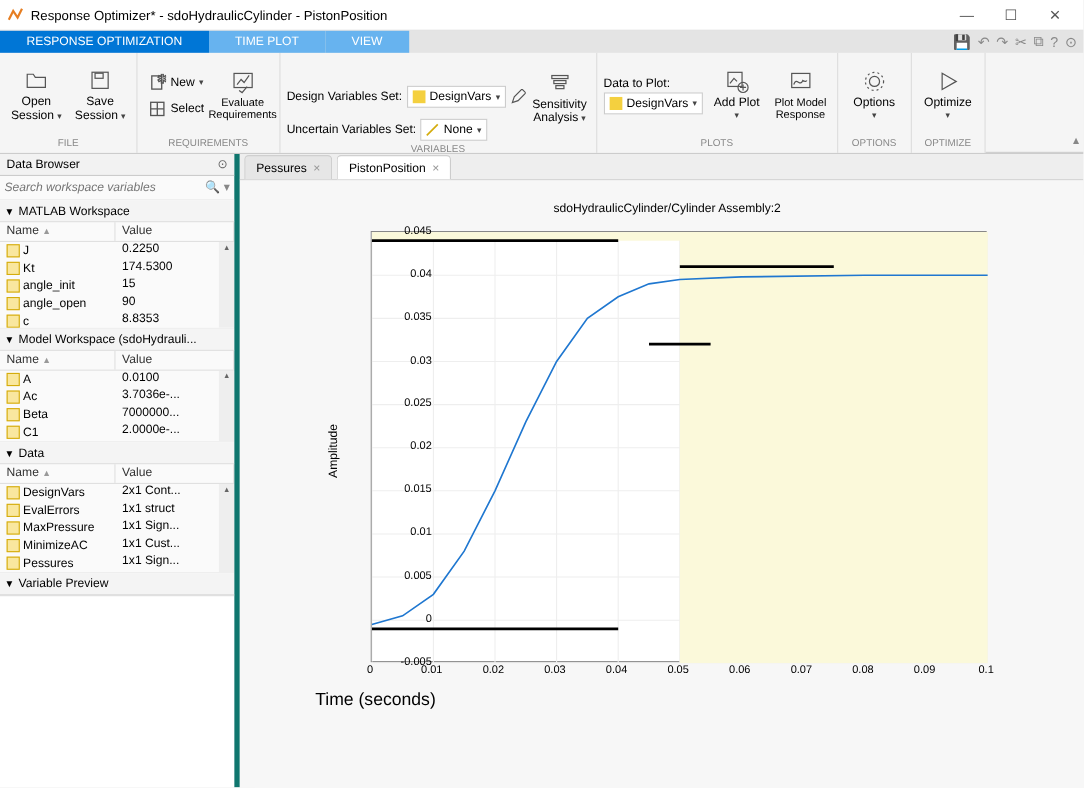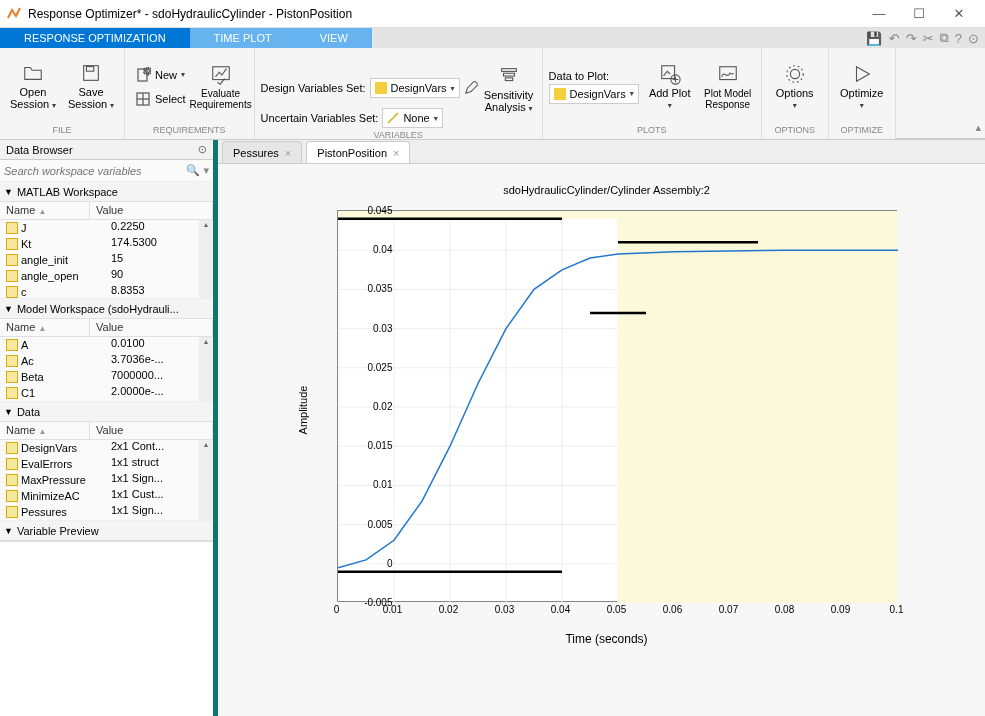--- a/index.html
+++ b/index.html
@@ -42,21 +42,21 @@
 .panelhead { height: 20px; background: #f2f2f2; border-bottom: 1px solid #ccc; display: flex; align-items: center; padding: 0 6px; font-size: 11px; }
 .panelhead .flex { flex: 1; }
 .panelhead .hbtn { font-size: 11px; color: #666; }
 .searchbox { height: 22px; display: flex; align-items: center; padding: 0 4px; border-bottom: 1px solid #eee; }
 .searchbox input { flex: 1; border: none; background: transparent; font-style: italic; color: #888; outline: none; font-size: 11px; }
 .sect { border-bottom: 1px solid #eee; }
 .secthead { height: 20px; background: #f4f4f4; display: flex; align-items: center; padding: 0 4px; font-size: 11px; border-bottom: 1px solid #e0e0e0; }
 .secthead .caret { font-size: 9px; margin-right: 4px; }
 .tblhead { display: flex; border-bottom: 1px solid #e0e0e0; height: 18px; }
 .tblhead div { padding: 2px 6px; font-size: 11px; color: #333; border-right: 1px solid #e0e0e0; }
-.tblhead .c1 { width: 90px; }
+.tblhead .c1 { width: 105px; }
 .tblhead .c2 { flex: 1; }
 .tblbody { max-height: 78px; overflow: hidden; position: relative; }
 .tblrow { display: flex; height: 16px; }
 .tblrow div { padding: 0 6px; font-size: 11px; overflow: hidden; white-space: nowrap; }
 .tblrow .c1 { width: 105px; display:flex; align-items:center; gap:3px;}
 .tblrow .c2 { flex: 1; }
 .scrollhint { position:absolute; right:0; top:0; width:14px; height:100%; background:#eee; }
 .scrollhint .up, .scrollhint .dn { height:12px; text-align:center; font-size:8px; color:#666; }
 .vp { flex:1; background:#fff; min-height:60px; border-top:1px solid #ddd; }
 .vicon { width:12px; height:12px; display:inline-block; background:#f9e79f; border:1px solid #d4ac0d; }
@@ -72,21 +72,21 @@
 
 .chart { position: relative; width: 640px; height: 460px; margin: 0 auto; }
 .charttitle { position: absolute; top: 0; width: 100%; text-align: center; font-size: 11px; }
 .axes { position: absolute; left: 50px; top: 26px; width: 560px; height: 392px; background: #fff; border: 1px solid #888; }
 .shade { fill: #fbf9da; }
 .bound { stroke: #000; stroke-width: 2.5; }
 .curve { stroke: #1f77d0; stroke-width: 1.5; fill: none; }
 .ytick { position: absolute; right: 534px; font-size: 10px; transform: translateY(-50%); }
 .xtick { position: absolute; top: 420px; font-size: 10px; transform: translateX(-50%); }
 .ylabel { position: absolute; left: -8px; top: 50%; transform: rotate(-90deg) translateX(10px); font-size: 11px; }
-.xlabel { position: absolute; bottom: -2px; width: 100%; text-align: center; font-size: 12px; }
+.xlabel { position: absolute; bottom: -2px; width: 100%; font-size: 16px; }
 
 
 svg.icn * { stroke: #555; stroke-width: 1.2; fill: none; }
 </style>
 </head>
 <body>
 
 <div class="titlebar">
   <svg class="logo" viewBox="0 0 16 16">
       <path d="M2 12 L6 4 L10 10 L14 2" stroke="#e67e22" stroke-width="2" fill="none"></path>

